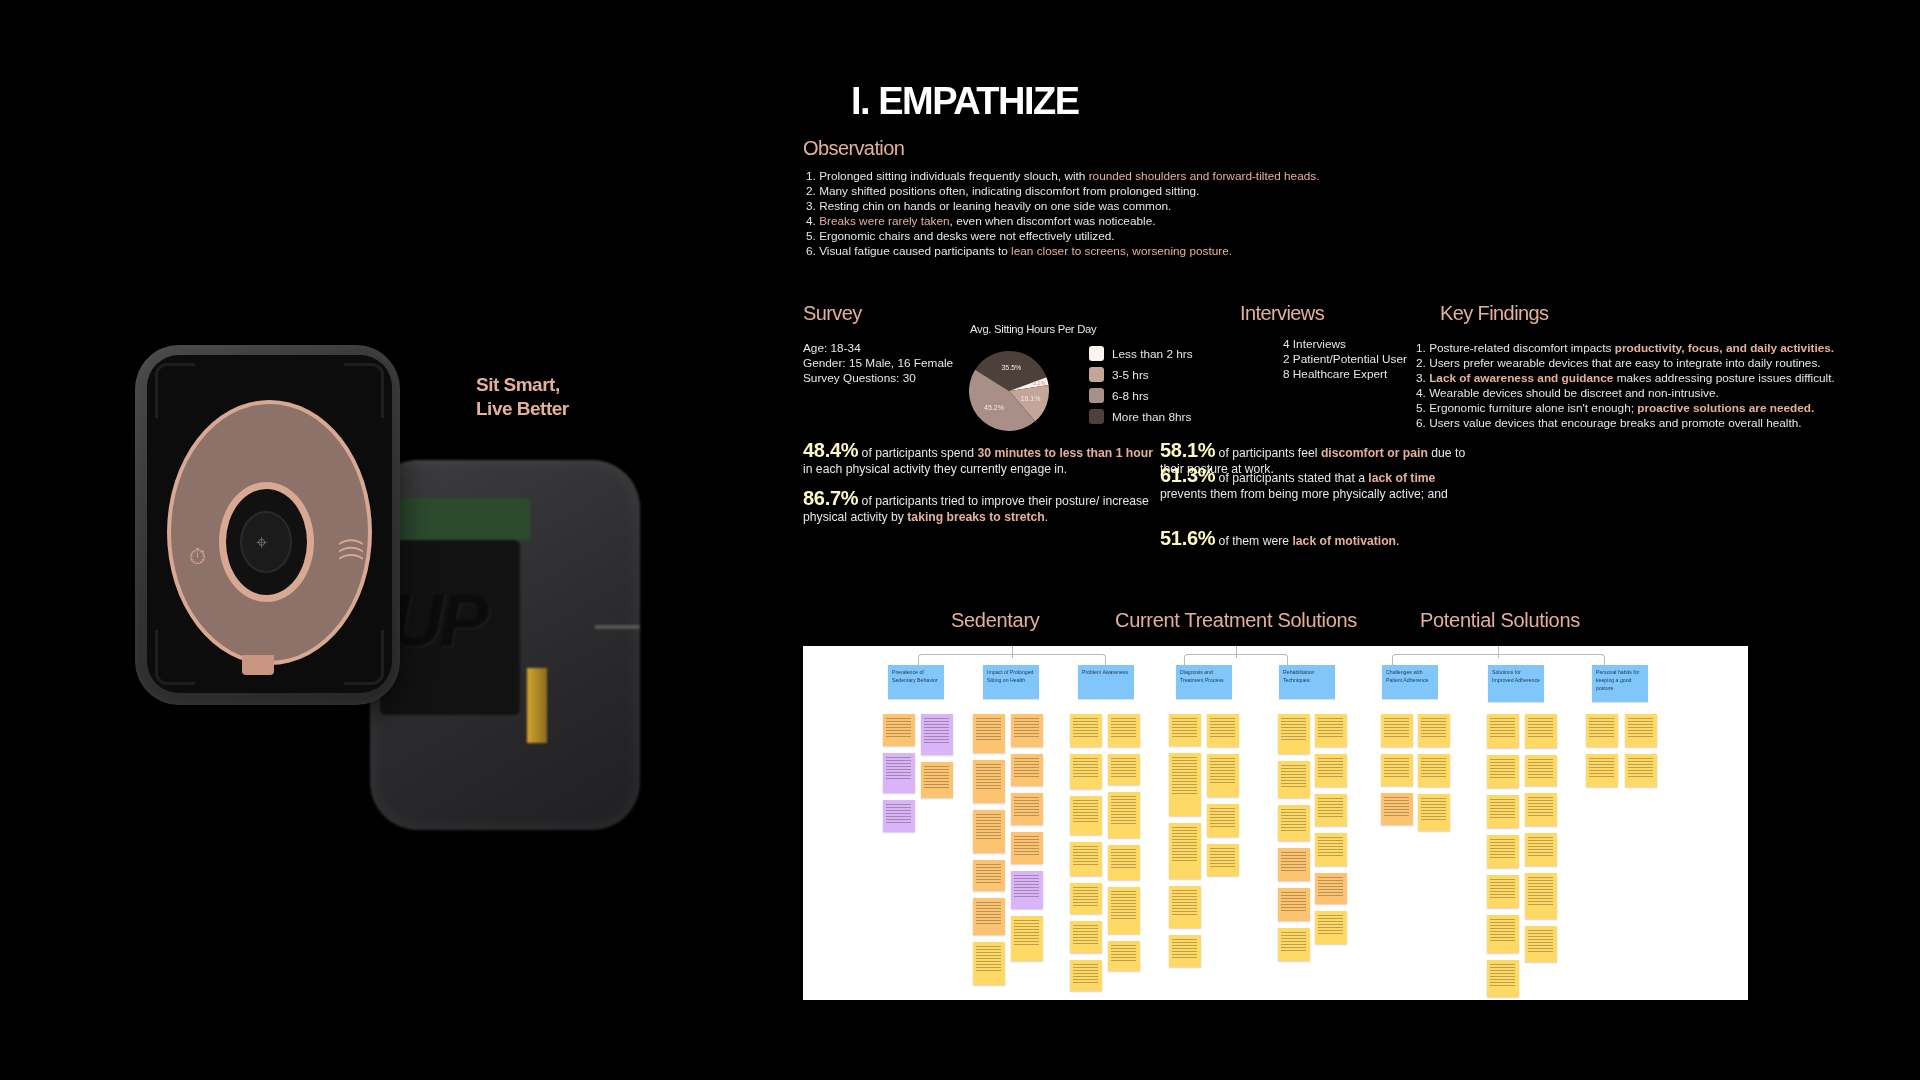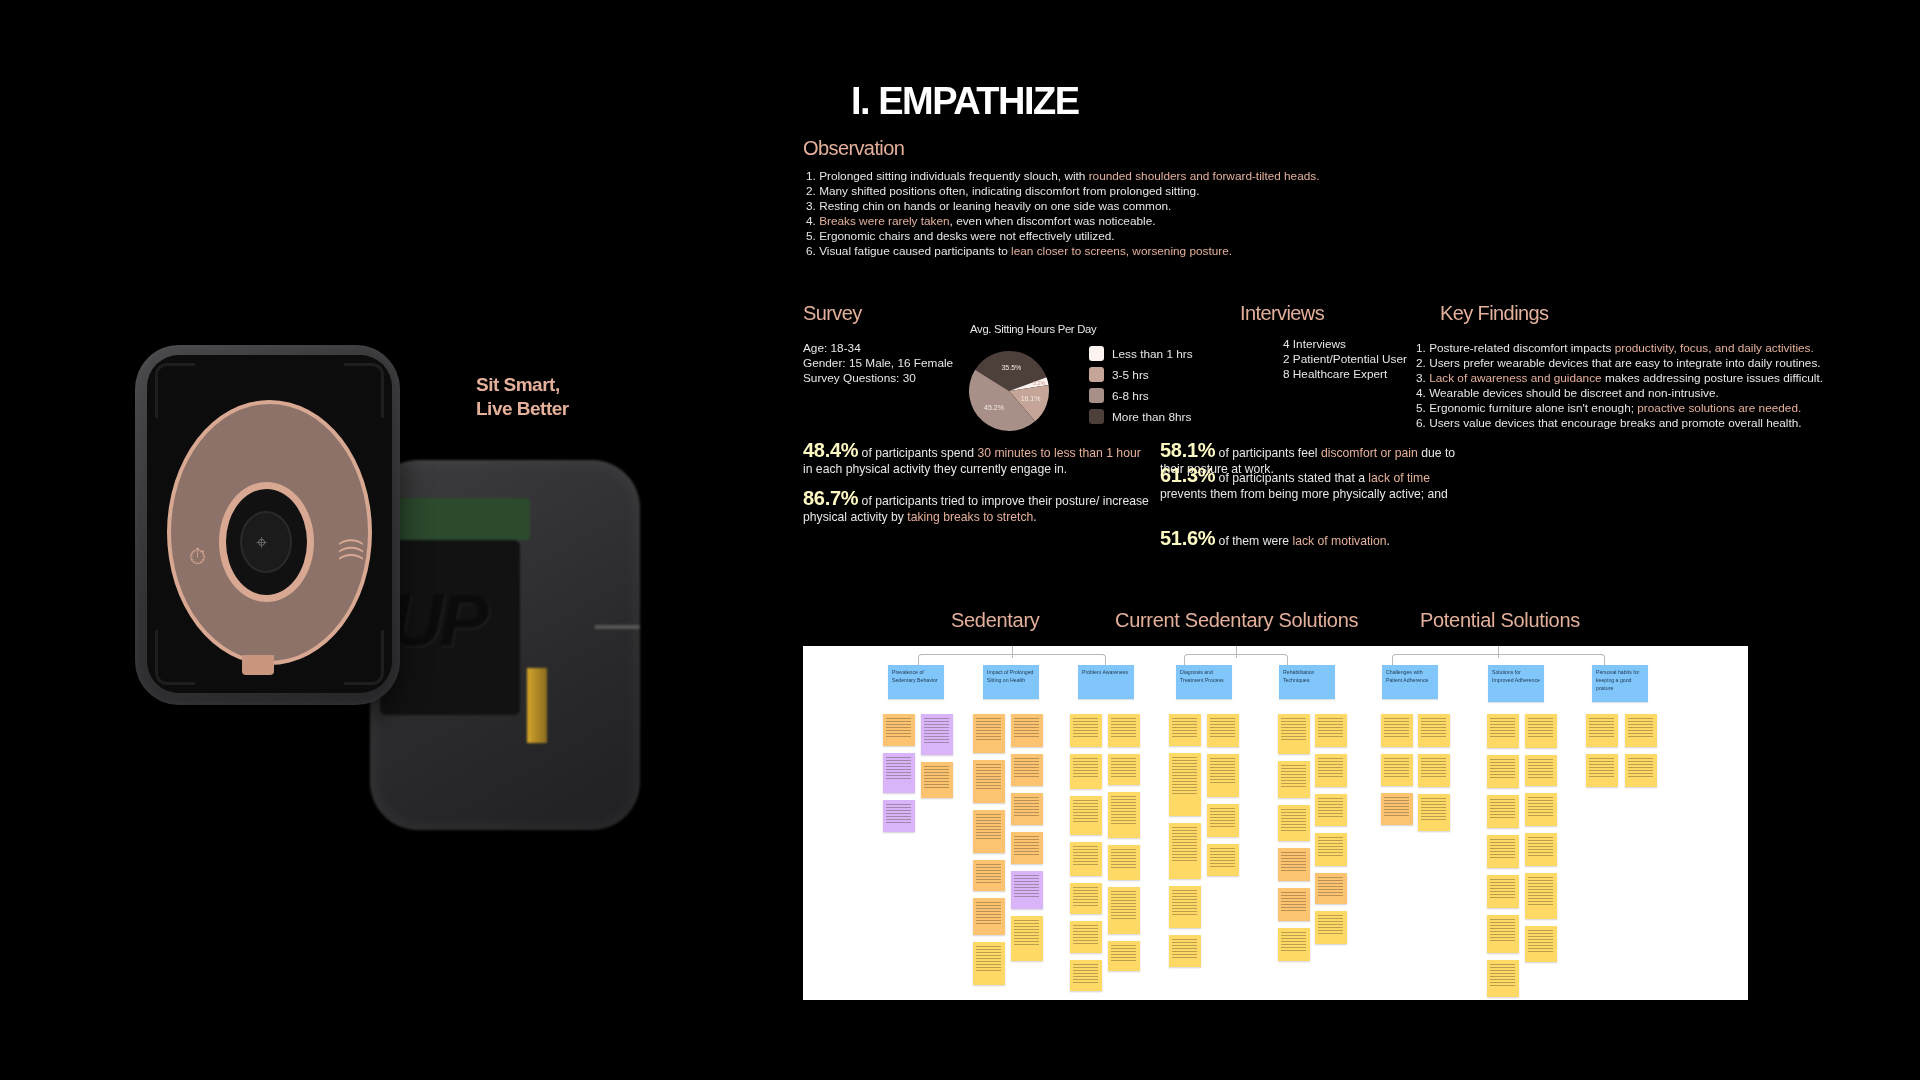--- a/index.html
+++ b/index.html
@@ -1,20 +1,20 @@
 <!DOCTYPE html>
 <html><head>
 <meta charset="utf-8">
 <style>
   * { box-sizing: border-box; margin: 0; padding: 0; }
   html, body { width: 1920px; height: 1080px; background: #000; overflow: hidden; }
   body { position: relative; font-family: "Liberation Sans", "DejaVu Sans", sans-serif; color: #ececec; }
   .abs { position: absolute; }
   .accent { color: #e4b09a; }
-  .bold-accent { color: #e4b09a; font-weight: normal; }
+  .bold-accent { color: #e4b09a; font-weight: bold; }
 
   
   #product { left: 120px; top: 330px; width: 560px; height: 520px; }
   .dev-back {
     position: absolute; left: 250px; top: 130px; width: 270px; height: 370px;
     border-radius: 48px; background: linear-gradient(150deg, #3d3d3f 0%, #2a2a2c 60%, #202022 100%);
     filter: blur(1.2px); box-shadow: inset 0 0 18px rgba(255,255,255,0.08);
   }
   .dev-back .pcb { position: absolute; left: 10px; top: 38px; width: 150px; height: 42px; background: #2c4a2e; border-radius: 4px; }
   .dev-back .chip { position: absolute; left: 10px; top: 80px; width: 140px; height: 175px; background: #121212; border-radius: 6px; }
@@ -146,21 +146,21 @@
     <path d="M0 0 L37.53972091038223 -13.811927959941395 A40 40 0 0 1 39.541865062878884 -6.036630463187106 Z" fill="#fdf3f0"></path>
     <text x="30.02068851114111" y="-5.730346778575985" text-anchor="middle" font-size="5.5" fill="#c89a88" font-family="Liberation Sans, sans-serif">3.2%</text>
     <path d="M0 0 L39.541865062878884 -6.036630463187106 A40 40 0 0 1 26.094520116147738 30.316266589208528 Z" fill="#c4a597"></path>
     <text x="21.571445496073647" y="9.979519986184878" text-anchor="middle" font-size="7" fill="#f2e8e4" font-family="Liberation Sans, sans-serif">16.1%</text>
     <path d="M0 0 L26.094520116147738 30.316266589208528 A40 40 0 0 1 -33.921923846257044 -21.19677056932819 Z" fill="#a89089"></path>
     <text x="-14.979994990051177" y="19.45278631330945" text-anchor="middle" font-size="7" fill="#f2e8e4" font-family="Liberation Sans, sans-serif">45.2%</text>
   </svg>
 <div id="legend" class="abs">
   <div class="legend-row">
       <span class="swatch" style="background: rgb(253, 243, 240);"></span>
-      <span>Less than 1 hrs</span>
+      <span>Less than 2 hrs</span>
     </div>
   <div class="legend-row">
       <span class="swatch" style="background: rgb(196, 165, 151);"></span>
       <span>3-5 hrs</span>
     </div>
   <div class="legend-row">
       <span class="swatch" style="background: rgb(168, 144, 137);"></span>
       <span>6-8 hrs</span>
     </div>
   <div class="legend-row">
@@ -186,21 +186,21 @@
   <div><span>6.</span> <span>Users value devices that encourage breaks and promote overall health.</span><span class="bold-accent"></span><span></span></div>
 </div>
 
 <div id="stat1" class="abs stat"><span class="big">48.4%</span><span> of participants spend </span><span class="bold-accent">30 minutes to less than 1 hour</span><span> in each physical activity they currently engage in.</span></div>
 <div id="stat2" class="abs stat"><span class="big">86.7%</span><span> of participants tried to improve their posture/ increase physical activity by </span><span class="bold-accent">taking breaks to stretch</span><span>.</span></div>
 <div id="stat3" class="abs stat"><span class="big">58.1%</span><span> of participants feel </span><span class="bold-accent">discomfort or pain</span><span> due to their posture at work.</span></div>
 <div id="stat4" class="abs stat"><span class="big">61.3%</span><span> of participants stated that a </span><span class="bold-accent">lack of time</span><span> prevents them from being more physically active; and</span></div>
 <div id="stat5" class="abs stat"><span class="big">51.6%</span><span> of them were </span><span class="bold-accent">lack of motivation</span><span>.</span></div>
 
 <div id="sec-bg" class="abs sec-h">Sedentary</div>
-<div id="sec-cts" class="abs sec-h">Current Sedentary Solutions</div>
+<div id="sec-cts" class="abs sec-h">Current Treatment Solutions</div>
 <div id="sec-ps" class="abs sec-h">Potential Solutions</div>
 
 <div id="board" class="abs">
 
   <div class="conn" style="left:115px;top:8px;width:188px;"></div>
   <div class="conn-stem" style="left:209px;"></div>
   <div class="conn" style="left:381px;top:8px;width:104px;"></div>
   <div class="conn-stem" style="left:433px;"></div>
   <div class="conn" style="left:589px;top:8px;width:213px;"></div>
   <div class="conn-stem" style="left:695px;"></div>

